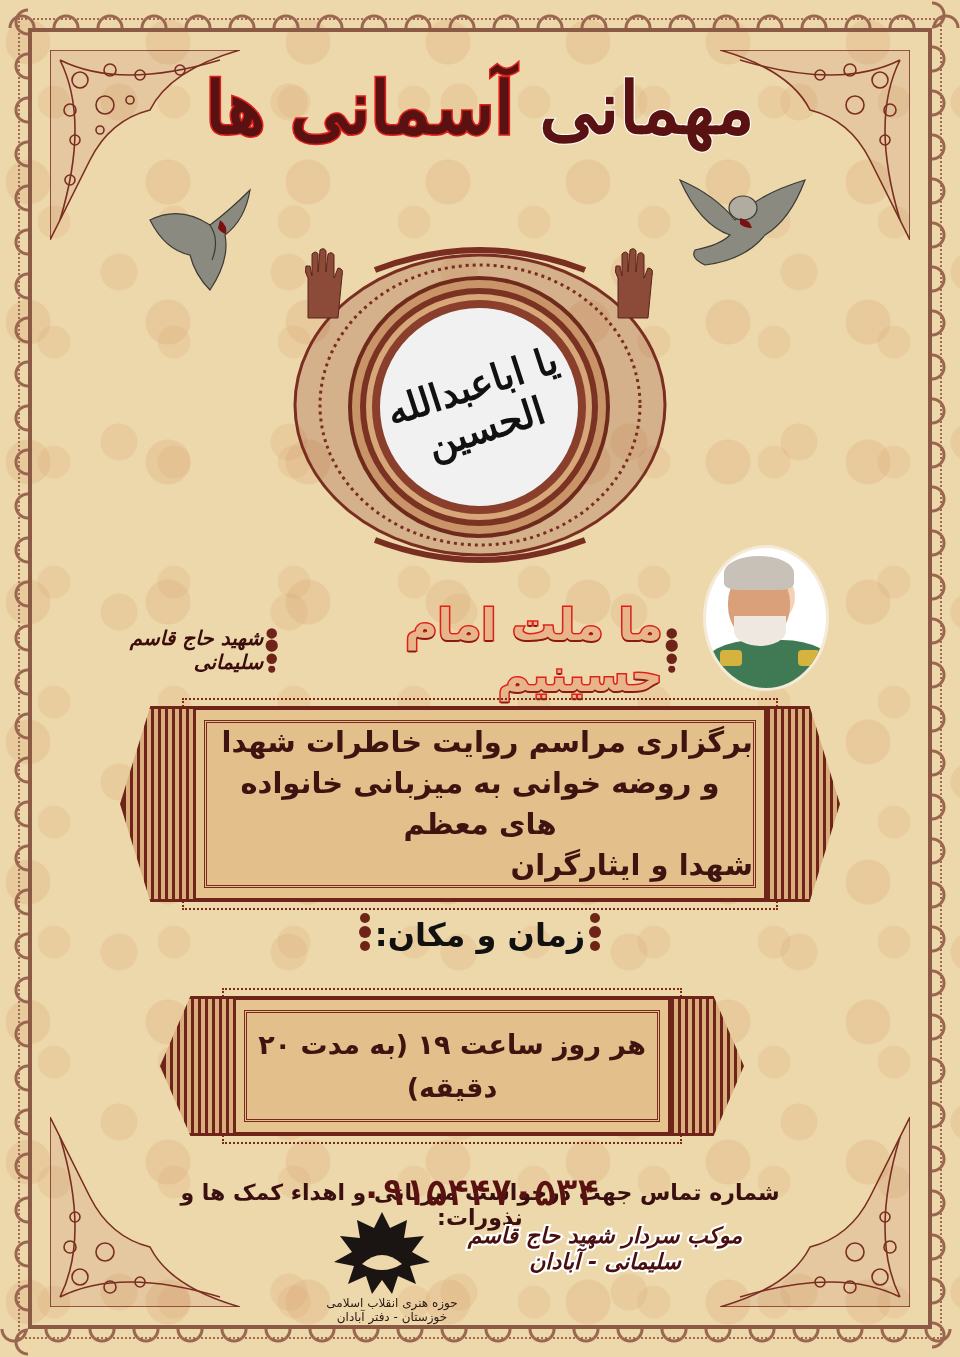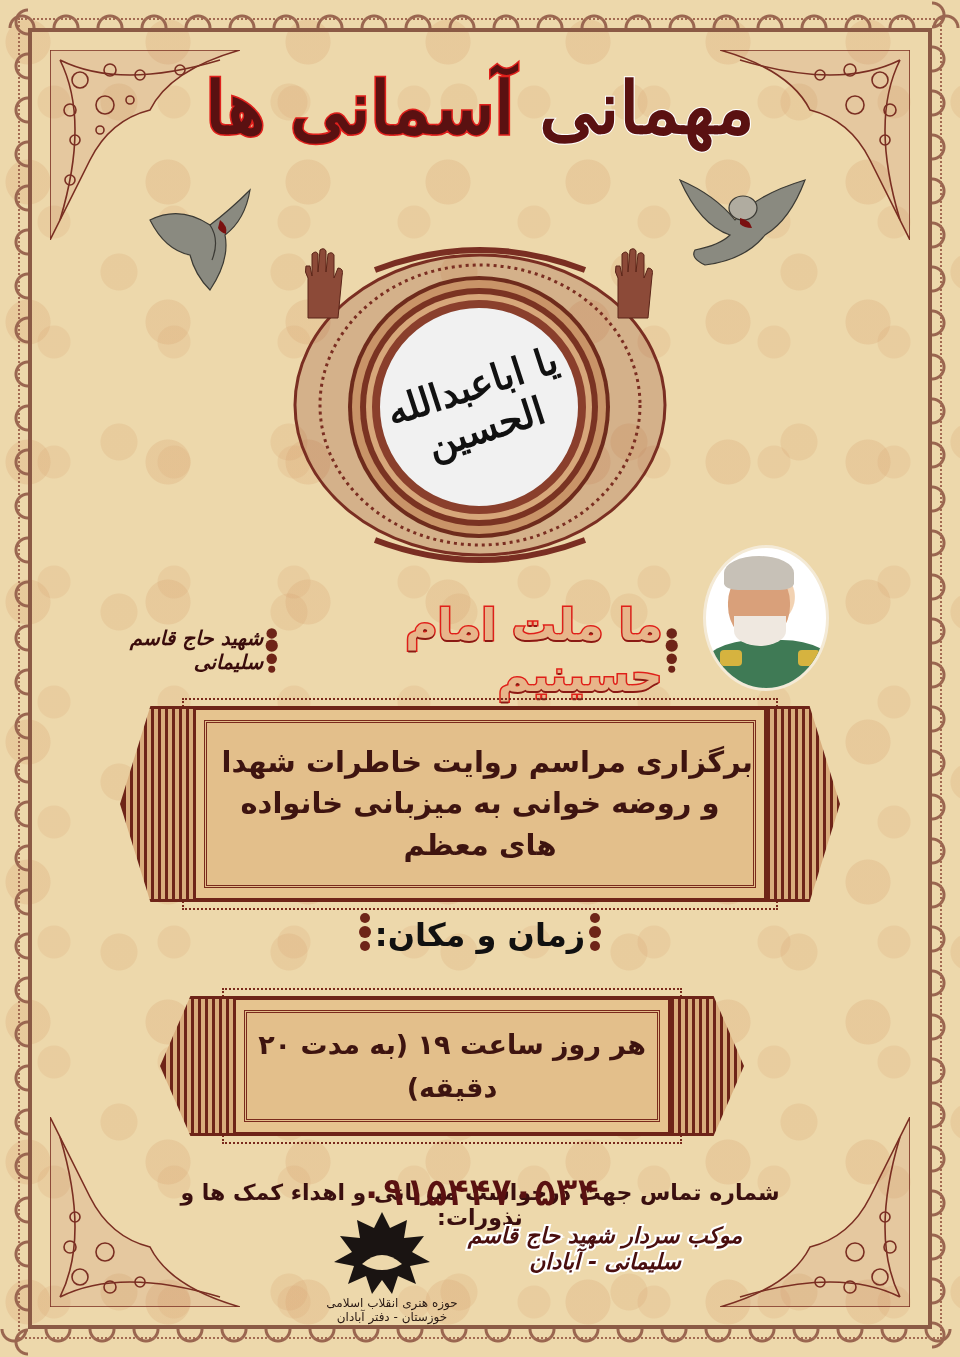--- a/index.html
+++ b/index.html
@@ -302,20 +302,21 @@
         <circle cx="10" cy="49" r="4"></circle>
       </g>
   </svg>
   <span class="martyr">شهید حاج قاسم سلیمانی</span>
 </div>
 
 <div class="cartouche c1">
   <div class="inner">
     <div class="line">برگزاری مراسم روایت خاطرات شهدا</div>
     <div class="line">و روضه خوانی به میزبانی خانواده های معظم</div>
+    <div class="line">شهدا و ایثارگران</div>
   </div>
 </div>
 
 <div class="when-where">
   <svg class="flourish" viewBox="0 0 20 54">
     <g fill="#6e2418">
         <circle cx="10" cy="10" r="5"></circle>
         <circle cx="10" cy="24" r="6"></circle>
         <circle cx="10" cy="38" r="5"></circle>
       </g>

